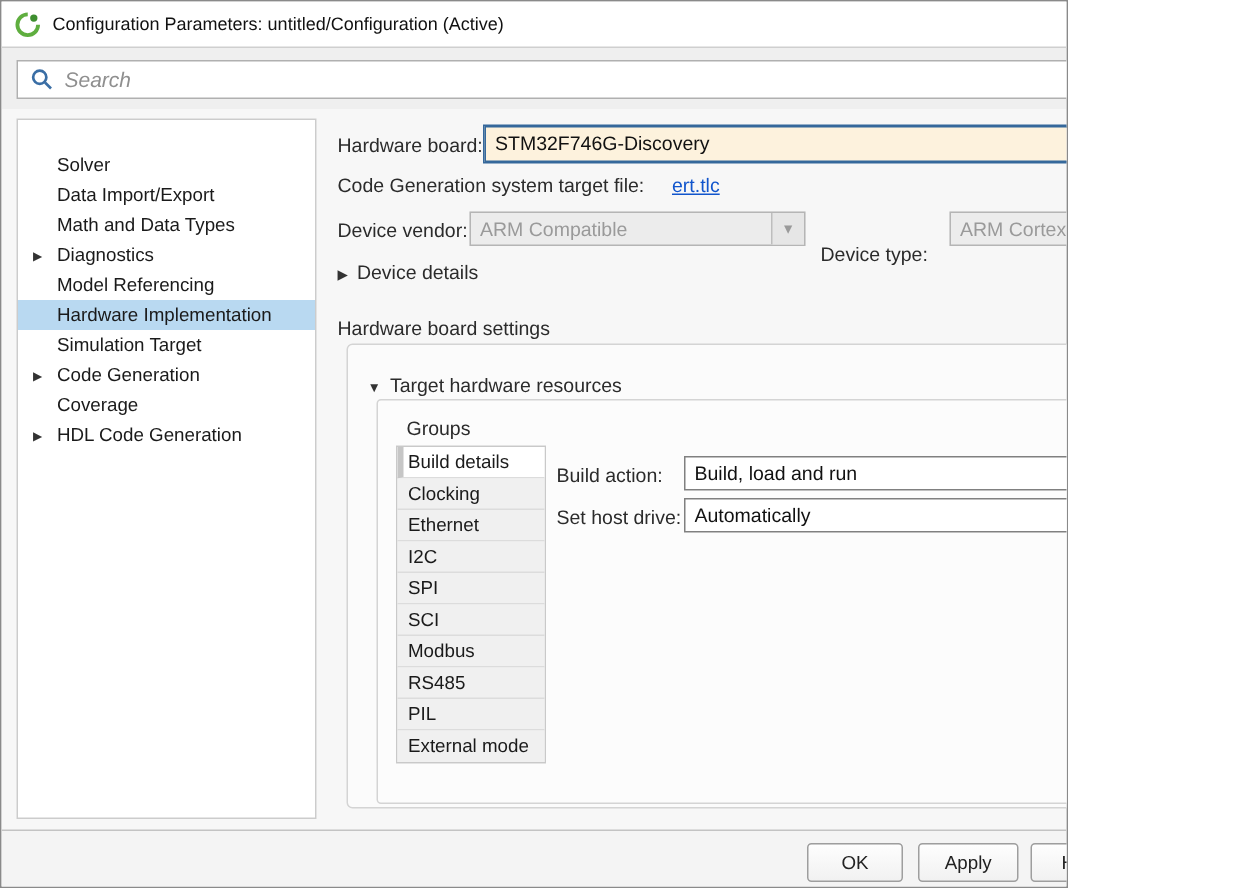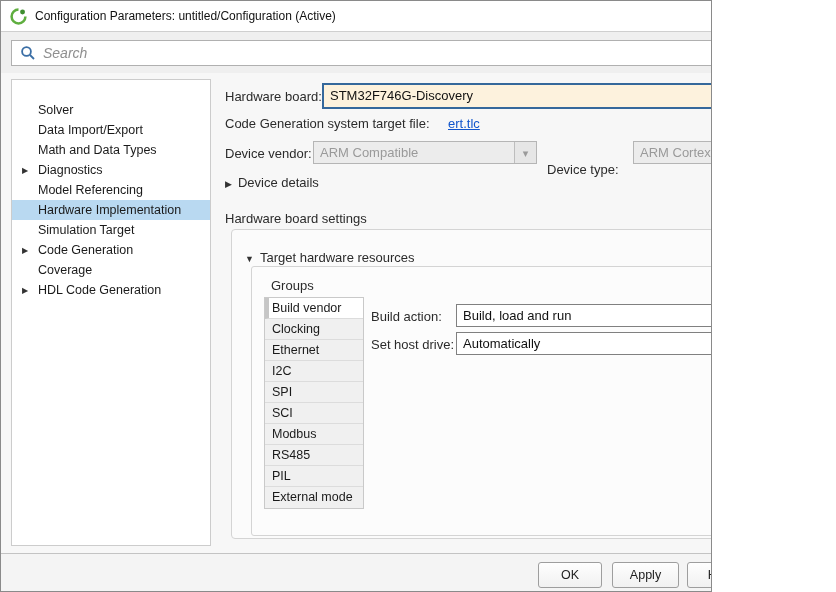--- a/index.html
+++ b/index.html
@@ -179,21 +179,21 @@
 
     <div class="row-abs" style="left:244px; top:175px;">
       <span class="collapse-arrow">▼</span><span class="label13">Target hardware resources</span>
     </div>
 
     <div class="inner-panel" style="top:193px; height:270px;"></div>
 
     <span class="row-abs label13" style="left:270px; top:205px;">Groups</span>
 
     <div class="groups-list" style="top:224px;">
-      <div class="group-item selected">Build vendor</div>
+      <div class="group-item selected">Build details</div>
       <div class="group-item">Clocking</div>
       <div class="group-item">Ethernet</div>
       <div class="group-item">I2C</div>
       <div class="group-item">SPI</div>
       <div class="group-item">SCI</div>
       <div class="group-item">Modbus</div>
       <div class="group-item">RS485</div>
       <div class="group-item">PIL</div>
       <div class="group-item">External mode</div>
     </div>

